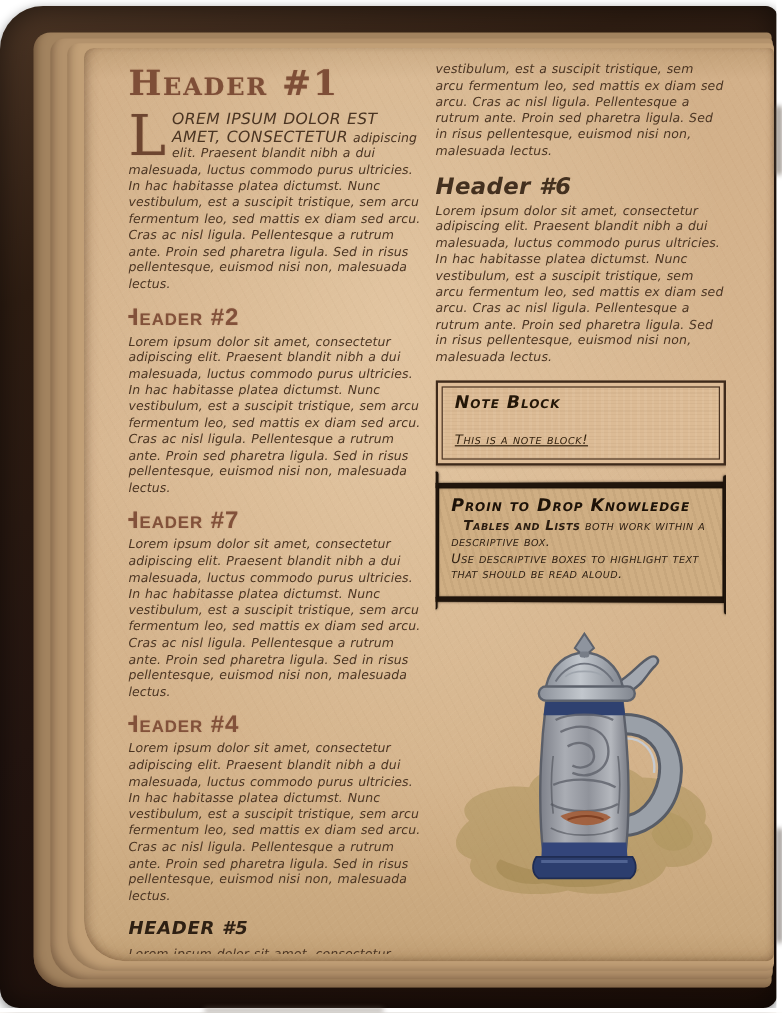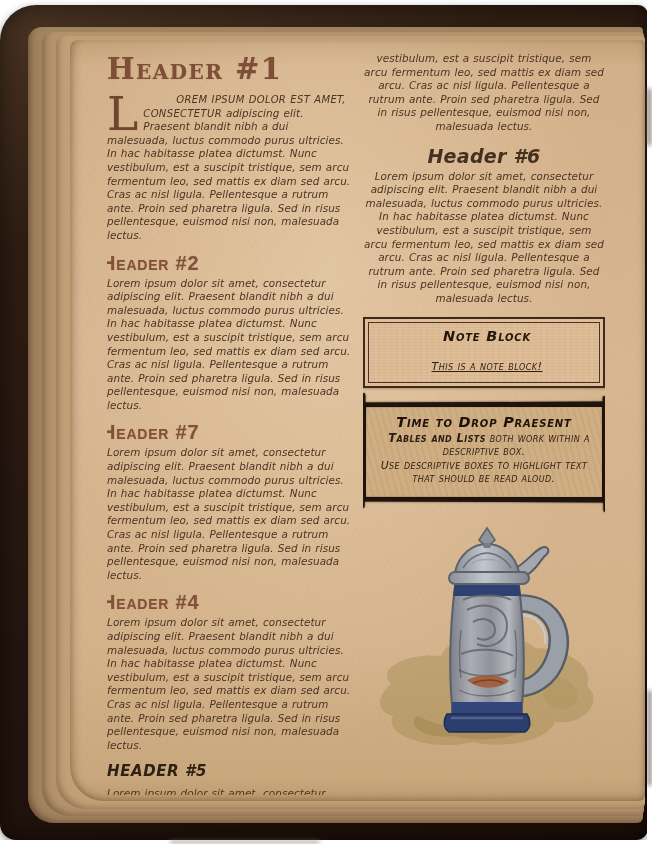--- a/index.html
+++ b/index.html
@@ -31,40 +31,40 @@
     box-shadow:inset 8px 0 10px -6px rgba(70,40,20,.4), inset -4px 0 8px -5px rgba(70,40,20,.45), inset 0 -6px 10px -6px rgba(70,40,20,.4);
     overflow:hidden; }
   .parchment::before { content:""; position:absolute; inset:0; pointer-events:none; opacity:.5;
     background:
       repeating-linear-gradient(63deg, rgba(120,85,50,.05) 0 1px, transparent 1px 7px),
       repeating-linear-gradient(-40deg, rgba(255,245,225,.05) 0 1px, transparent 1px 5px); }
 
   
   .columns { position:absolute; inset:12px 40px 6px 37px; display:flex; gap:11px; }
   .col { width:246px; overflow:hidden; }
-  .col.right { width:243px;text-align:center; }
+  .col.right { width:243px; }
 
   
   .hand { font-style:italic; font-size:10.4px; line-height:13.6px; color:#4a3422;
     letter-spacing:.1px; word-spacing:.6px; }
   .display-h1 { font-family:"DejaVu Serif", serif; font-variant:small-caps; font-weight:bold;
     font-size:29px; line-height:30px; color:#7e4e37; letter-spacing:1.5px;
     text-shadow:0 0 1px rgba(110,60,35,.35); margin:2px 0 9px 0; }
   .display-h2 { font-family:Liberation Sans, sans-serif; font-variant:small-caps; font-weight:bold;
     font-size:20px; line-height:22px; color:#82513a; letter-spacing:.8px;
     text-shadow:0 0 1px rgba(110,60,35,.3); margin:9px 0 3px -6px; }
   .sub-h5 { font-weight:bold; font-style:italic; font-size:15px; text-transform:uppercase;
     color:#2e2013; letter-spacing:.6px; margin:10px 0 7px 0; }
   .script-h6 { font-weight:bold; font-style:italic; font-size:19px; color:#43301f;
     letter-spacing:.3px; margin:11px 0 3px 0; }
   .para { margin-bottom:8px; }
   .dropcap { float:left; font-family:"DejaVu Serif", serif; font-style:normal;
     font-size:47px; line-height:38px; color:#6d4530; padding:2px 5px 0 0;
     text-shadow:0 0 1px rgba(110,60,35,.4); }
-  .lead-caps { text-transform:uppercase; font-size:10px; letter-spacing:.35px;margin-left:33px; }
+  .lead-caps { text-transform:uppercase; font-size:13px; letter-spacing:.35px; }
 
   
   .note-block { margin-top:11px; border:2px solid #3e2a1b; padding:3px; background:#debd98;
     box-shadow:0 1px 2px rgba(70,40,20,.3); }
   .note-inner { border:1px solid #4a3322; padding:5px 4px 9px 10px;
     background:
       repeating-linear-gradient(0deg, rgba(90,60,30,.05) 0 1px, transparent 1px 3px),
       repeating-linear-gradient(90deg, rgba(255,240,220,.08) 0 2px, transparent 2px 6px),
       #dcbb95; }
   .note-title { font-weight:bold; font-style:italic; font-variant:small-caps;
@@ -142,21 +142,21 @@
             <div class="note-title">Note Block</div>
             <div class="note-body">This is a note block!</div>
           </div>
         </div>
 
         <div class="kbox">
           <span class="stroke top"></span>
           <span class="stroke bottom"></span>
           <span class="stroke left"></span>
           <span class="stroke right"></span>
-          <div class="k-title">Time to Drop Praesent</div>
+          <div class="k-title">Proin to Drop Knowledge</div>
           <p class="k-body indent"><span class="k-bold">Tables and Lists</span><span> both work within a descriptive box.</span></p>
           <p class="k-body">Use descriptive boxes to highlight text that should be read aloud.</p>
         </div>
 
         <div class="stein-wrap">
           <svg width="252" height="236" viewBox="0 0 252 236" xmlns="http://www.w3.org/2000/svg">
             <defs>
               <linearGradient id="bodyGrad" x1="0" y1="0" x2="1" y2="0">
                 <stop offset="0" stop-color="#7d8089"></stop>
                 <stop offset=".28" stop-color="#aaadb4"></stop>

